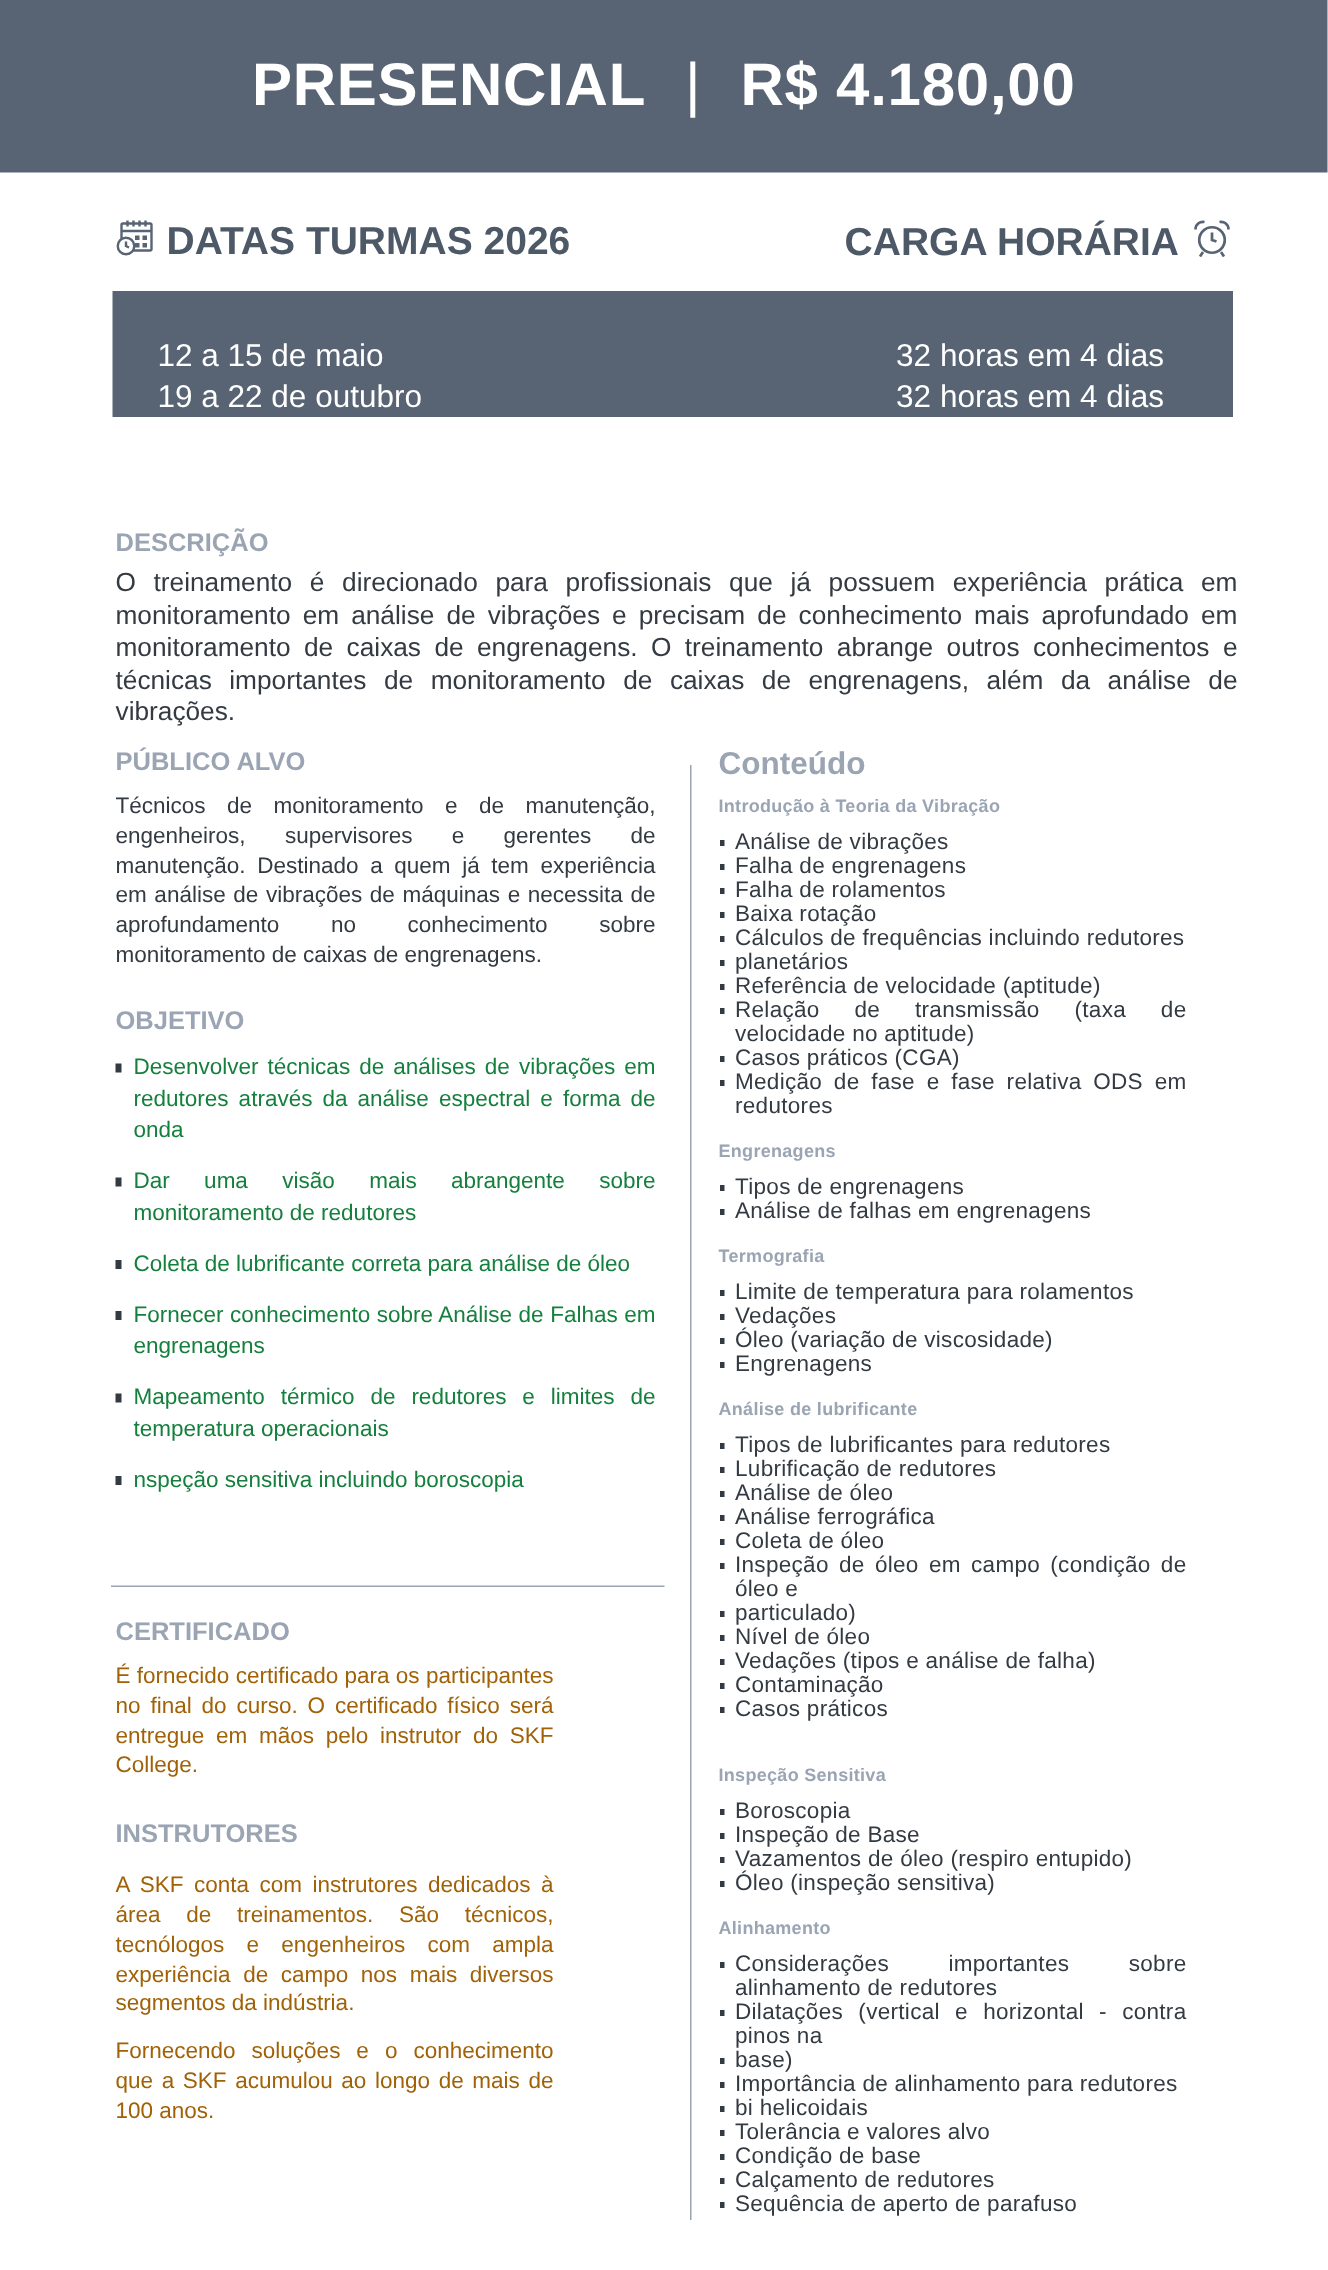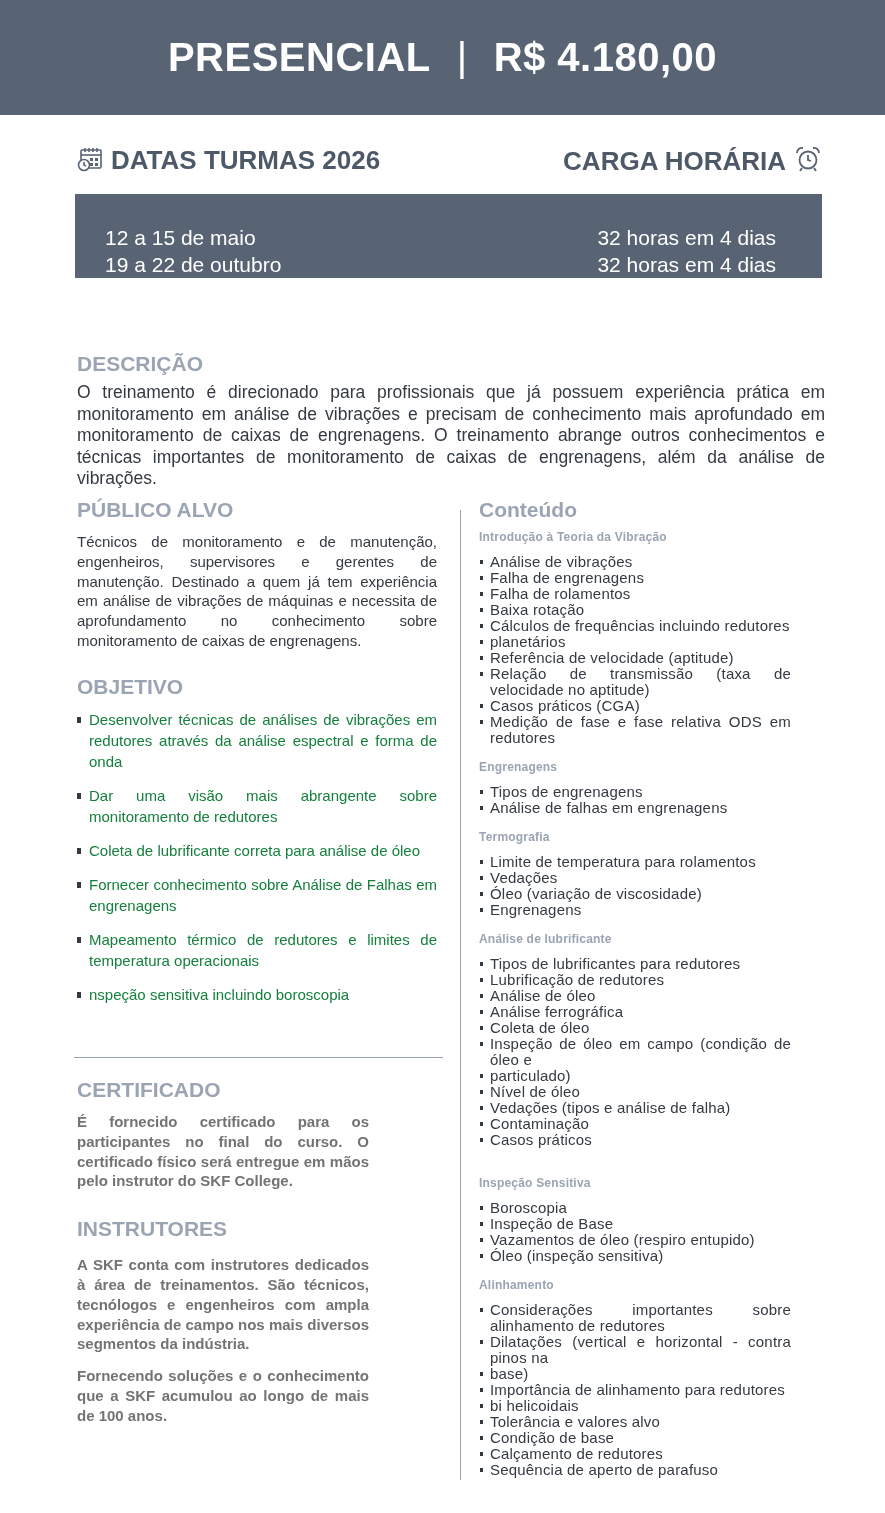--- a/index.html
+++ b/index.html
@@ -1,37 +1,37 @@
 <!DOCTYPE html>
 <html><head>
 <meta charset="utf-8">
 <style>
   * { box-sizing: border-box; margin: 0; padding: 0; }
   body { width: 885px; height: 1513px; background: #ffffff; font-family: "Liberation Sans", sans-serif; color: #333a42; position: relative; overflow: hidden; }
   .topbar { position: absolute; left: 0; top: 0; width: 885px; height: 115px; background: #586473; display: flex; align-items: center; justify-content: center; }
   .topbar-text { color: #ffffff; font-weight: bold; font-size: 40px; letter-spacing: 0.5px; }
   .topbar-sep { margin: 0 26px; font-weight: normal; }
-  .dates-head { position: absolute; left: 77px; top: 145px; display: flex; align-items: flex-end; }
+  .dates-head { position: absolute; left: 77px; top: 145px; display: flex; align-items: flex-start; }
   .dates-head .title { font-size: 26px; font-weight: bold; color: #4e5968; margin-left: 8px; }
   .carga-head { position: absolute; right: 63px; top: 145px; display: flex; align-items: center; }
   .carga-head .title { font-size: 26px; font-weight: bold; color: #4e5968; margin-right: 8px; }
   .dates-box { position: absolute; left: 75px; top: 194px; width: 747px; height: 84px; background: #586473; color: #ffffff; font-size: 21px; }
   .dates-col { position: absolute; left: 30px; top: 30px; line-height: 27px; }
   .hours-col { position: absolute; right: 46px; top: 30px; line-height: 27px; text-align: left; }
-  .section-label { color: #9aa4b3; font-weight: bold; font-size: 21px; }
+  .section-label { color: #9aa4b3; font-weight: bold; font-size: 17px; }
   .desc { position: absolute; left: 77px; top: 352px; width: 748px; }
   .desc p { font-size: 17.5px; line-height: 21.5px; margin-top: 6px; text-align: justify; color: #333a42; }
   .left { position: absolute; left: 77px; top: 498px; width: 360px; }
   .left p.body { font-size: 15px; line-height: 19.8px; text-align: justify; margin-top: 10px; color: #333a42; }
   .obj-list { list-style: none; margin-top: 10px; }
   .obj-list li { position: relative; padding-left: 12px; font-size: 15px; line-height: 21px; margin-bottom: 13px; text-align: justify; color: #15803d; }
   .obj-list li::before { content: ""; position: absolute; left: 0; top: 8px; width: 4px; height: 6px; background: #333a42; }
   .hr-left { position: absolute; left: 74px; top: 1057px; width: 369px; height: 1px; background: #9aa4b3; }
   .cert { position: absolute; left: 77px; top: 1078px; width: 292px; }
-  .cert p.body { font-size: 15px; line-height: 19.8px; margin-top: 10px; text-align: justify; color: #737373; font-weight: bold; }
+  .cert p.body { font-size: 15px; line-height: 19.8px; margin-top: 10px; text-align: justify; color: #a16207; }
   .vline { position: absolute; left: 460px; top: 510px; width: 1px; height: 970px; background: #9aa4b3; }
   .right { position: absolute; left: 479px; top: 498px; width: 312px; }
   .right h2 { font-size: 21px; font-weight: bold; color: #9aa4b3; }
   .right h3 { font-size: 12px; font-weight: bold; color: #9aa4b3; margin-top: 8px; letter-spacing: 0.2px; }
   .right ul { list-style: none; margin-top: 10px; margin-bottom: 14px; }
   .right ul li { position: relative; padding-left: 11px; font-size: 15px; line-height: 16px; color: #333a42; text-align: justify; letter-spacing: 0.2px; }
   .right ul li::before { content: ""; position: absolute; left: 1px; top: 6px; width: 3px; height: 4px; background: #333a42; }
   .icon { display: inline-block; }
 </style>
 </head>

